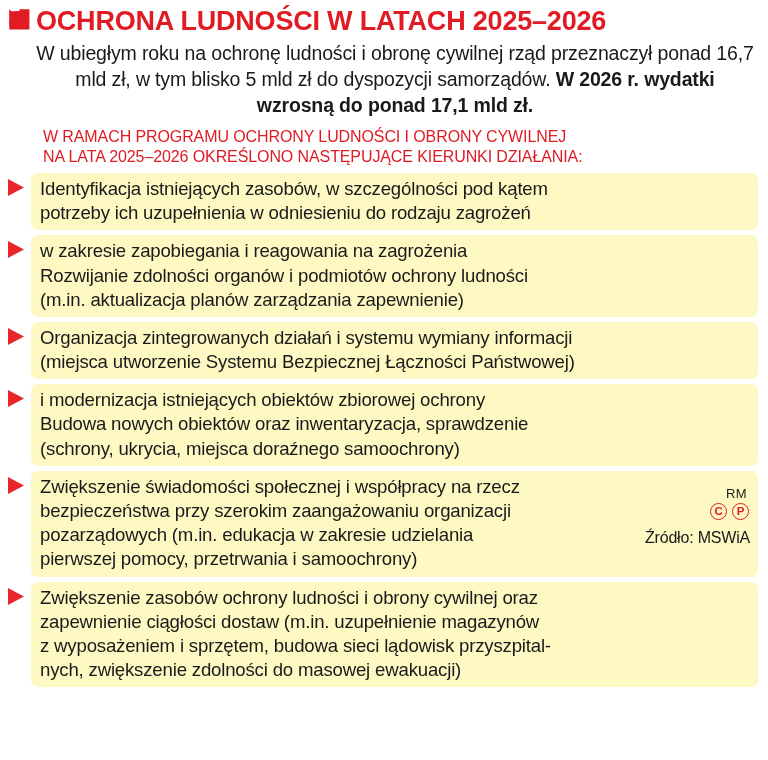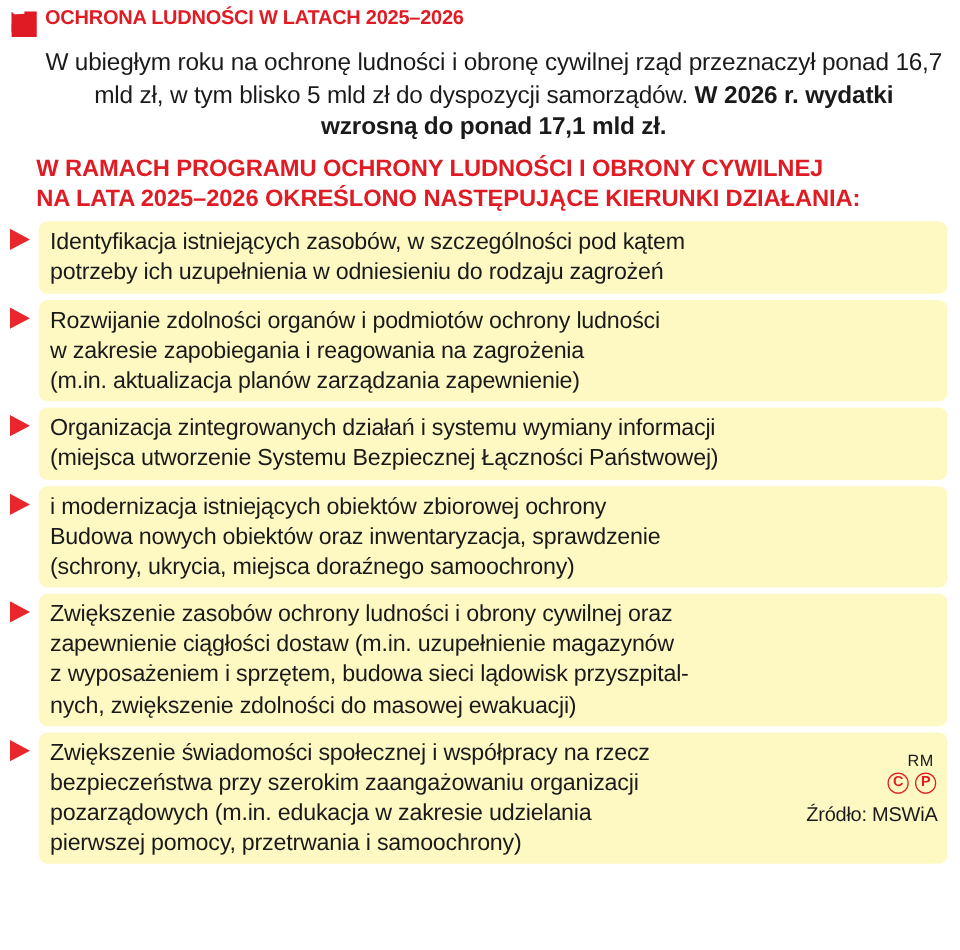--- a/index.html
+++ b/index.html
@@ -32,21 +32,21 @@
   .arrow-down-right {
     width: 26px;
     height: 26px;
     flex: 0 0 26px;
     margin-top: 2px;
     margin-right: 4px;
   }
   .headline {
     color: #e01b24;
     font-weight: bold;
-    font-size: 16px;
+    font-size: 27px;
     letter-spacing: -0.2px;
     line-height: 1.12;
     font-stretch: condensed;
     white-space: nowrap;
     margin-top: 1px;
   }
 
   
   .lead {
     color: #1a1a1a;
@@ -56,24 +56,24 @@
     letter-spacing: -0.15px;
     text-align: center;
   }
   .lead .bold {
     font-weight: bold;
   }
 
   
   .subhead {
     color: #e01b24;
-    font-weight: bold;
-    font-size: 19px;
+    font-weight: normal;
+    font-size: 16px;
     line-height: 1.24;
-    margin: 9px 10px 6px 29px;
+    margin: 9px 10px 6px 43px;
     letter-spacing: -0.1px;
     white-space: nowrap;
   }
   .subhead .l2 { display: block; }
 
   
   .items {
     margin: 0;
     padding: 0 10px 0 6px;
   }
@@ -178,22 +178,22 @@
         <span class="line">Identyfikacja istniejących zasobów, w szczególności pod kątem</span>
         <span class="line">potrzeby ich uzupełnienia w odniesieniu do rodzaju zagrożeń</span>
       </div>
     </div>
 
     <div class="item">
       <svg class="bullet" viewBox="0 0 20 19">
           <polygon points="2,1 18,9.5 2,18" fill="#e8262b"></polygon>
         </svg>
       <div class="box">
+        <span class="line">w zakresie zapobiegania i reagowania na zagrożenia</span>
         <span class="line">Rozwijanie zdolności organów i podmiotów ochrony ludności</span>
-        <span class="line">w zakresie zapobiegania i reagowania na zagrożenia</span>
         <span class="line">(m.in. aktualizacja planów zarządzania zapewnienie)</span>
       </div>
     </div>
 
     <div class="item">
       <svg class="bullet" viewBox="0 0 20 19">
           <polygon points="2,1 18,9.5 2,18" fill="#e8262b"></polygon>
         </svg>
       <div class="box">
         <span class="line">Organizacja zintegrowanych działań i systemu wymiany informacji</span>
@@ -202,32 +202,20 @@
     </div>
 
     <div class="item">
       <svg class="bullet" viewBox="0 0 20 19">
           <polygon points="2,1 18,9.5 2,18" fill="#e8262b"></polygon>
         </svg>
       <div class="box">
         <span class="line">i modernizacja istniejących obiektów zbiorowej ochrony</span>
         <span class="line">Budowa nowych obiektów oraz inwentaryzacja, sprawdzenie</span>
         <span class="line">(schrony, ukrycia, miejsca doraźnego samoochrony)</span>
-      </div>
-    </div>
-
-    <div class="item">
-      <svg class="bullet" viewBox="0 0 20 19">
-          <polygon points="2,1 18,9.5 2,18" fill="#e8262b"></polygon>
-        </svg>
-      <div class="box">
-        <span class="line">Zwiększenie zasobów ochrony ludności i obrony cywilnej oraz</span>
-        <span class="line">zapewnienie ciągłości dostaw (m.in. uzupełnienie magazynów</span>
-        <span class="line">z wyposażeniem i sprzętem, budowa sieci lądowisk przyszpital-</span>
-        <span class="line">nych, zwiększenie zdolności do masowej ewakuacji)</span>
       </div>
     </div>
 
     <div class="item">
       <svg class="bullet" viewBox="0 0 20 19">
           <polygon points="2,1 18,9.5 2,18" fill="#e8262b"></polygon>
         </svg>
       <div class="box">
         <span class="line">Zwiększenie świadomości społecznej i współpracy na rzecz</span>
         <span class="line">bezpieczeństwa przy szerokim zaangażowaniu organizacji</span>
@@ -238,14 +226,26 @@
           <div class="rm">RM</div>
           <div class="cp-row">
             <div class="cp-mark">C</div>
             <div class="cp-mark">P</div>
           </div>
           <div class="source">Źródło: MSWiA</div>
         </div>
       </div>
     </div>
 
+    <div class="item">
+      <svg class="bullet" viewBox="0 0 20 19">
+          <polygon points="2,1 18,9.5 2,18" fill="#e8262b"></polygon>
+        </svg>
+      <div class="box">
+        <span class="line">Zwiększenie zasobów ochrony ludności i obrony cywilnej oraz</span>
+        <span class="line">zapewnienie ciągłości dostaw (m.in. uzupełnienie magazynów</span>
+        <span class="line">z wyposażeniem i sprzętem, budowa sieci lądowisk przyszpital-</span>
+        <span class="line">nych, zwiększenie zdolności do masowej ewakuacji)</span>
+      </div>
+    </div>
+
   </div>
 </div>
 
 </body></html>

